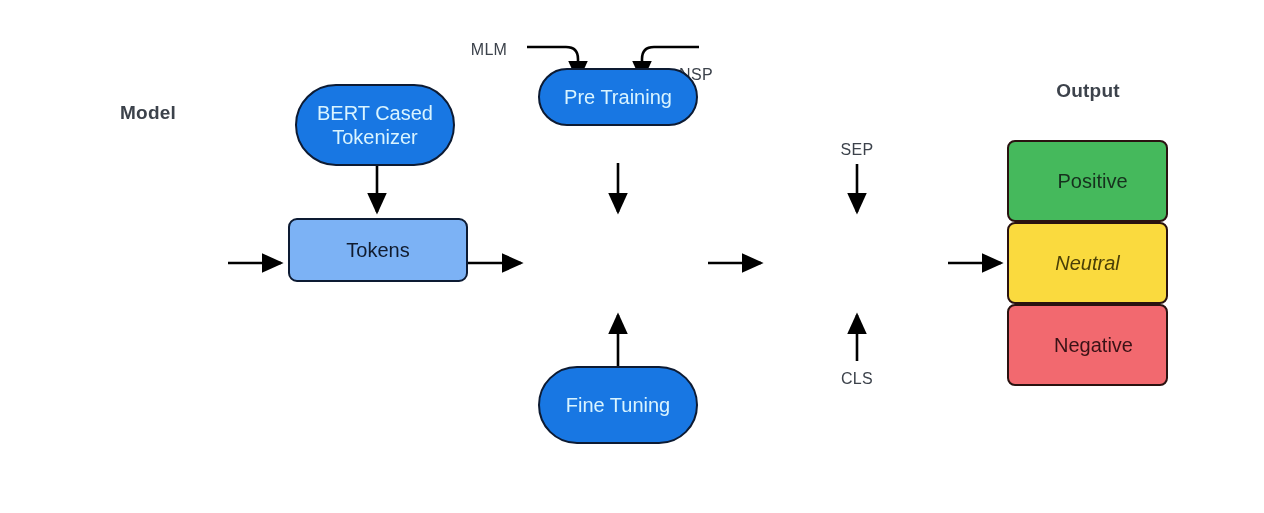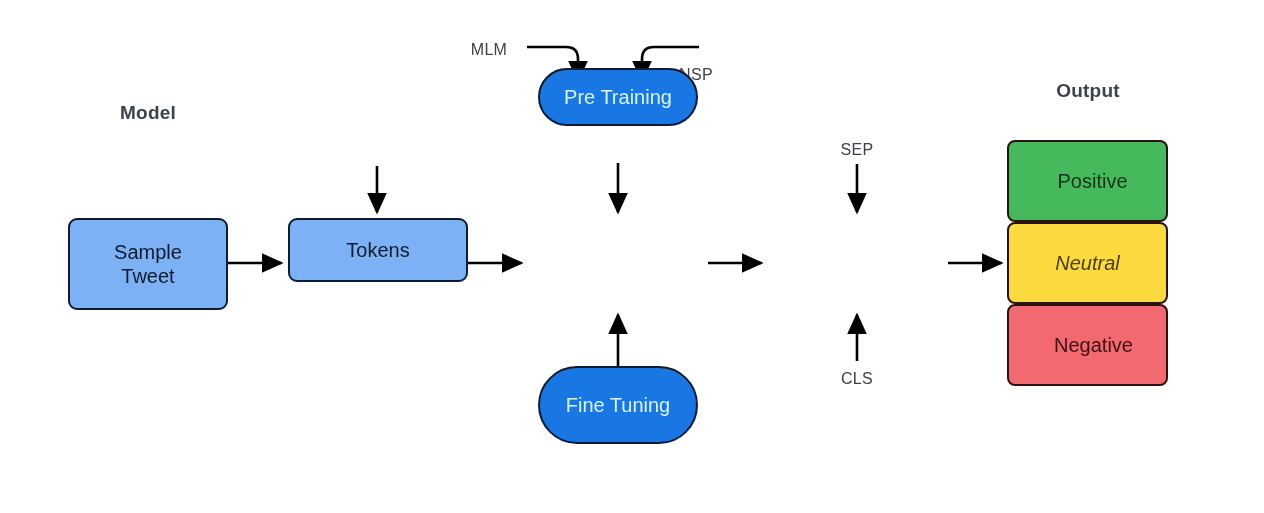--- a/index.html
+++ b/index.html
@@ -141,27 +141,27 @@
   </svg>
 
   <div class="caption" style="left:148px; top:113px;">Model</div>
   <div class="caption" style="left:1088px; top:91px;">Output</div>
 
   <div class="edge-label" style="left:489px; top:50px;">MLM</div>
   <div class="edge-label" style="left:696px; top:50px;margin-top:25px;">NSP</div>
   <div class="edge-label" style="left:857px; top:150px;">SEP</div>
   <div class="edge-label" style="left:857px; top:379px;">CLS</div>
 
-  <div class="node-rect" style="left:68px; top:218px; width:160px; height:92px;">
+
+  <div class="node-pill" style="left:295px; top:84px; width:160px; height:82px;">
     <span>
-      <span>Sample</span><br>
-      <span>Tweet</span>
+      <span>BERT Cased</span><br>
+      <span>Tokenizer</span>
     </span>
   </div>
-
 
   <div class="node-rect" style="left:288px; top:218px; width:180px; height:64px;">
     <span>Tokens</span>
   </div>
 
   <div class="node-pill" style="left:538px; top:68px; width:160px; height:58px;text-align:center;">
     <span>Pre Training</span>
   </div>
 
 

